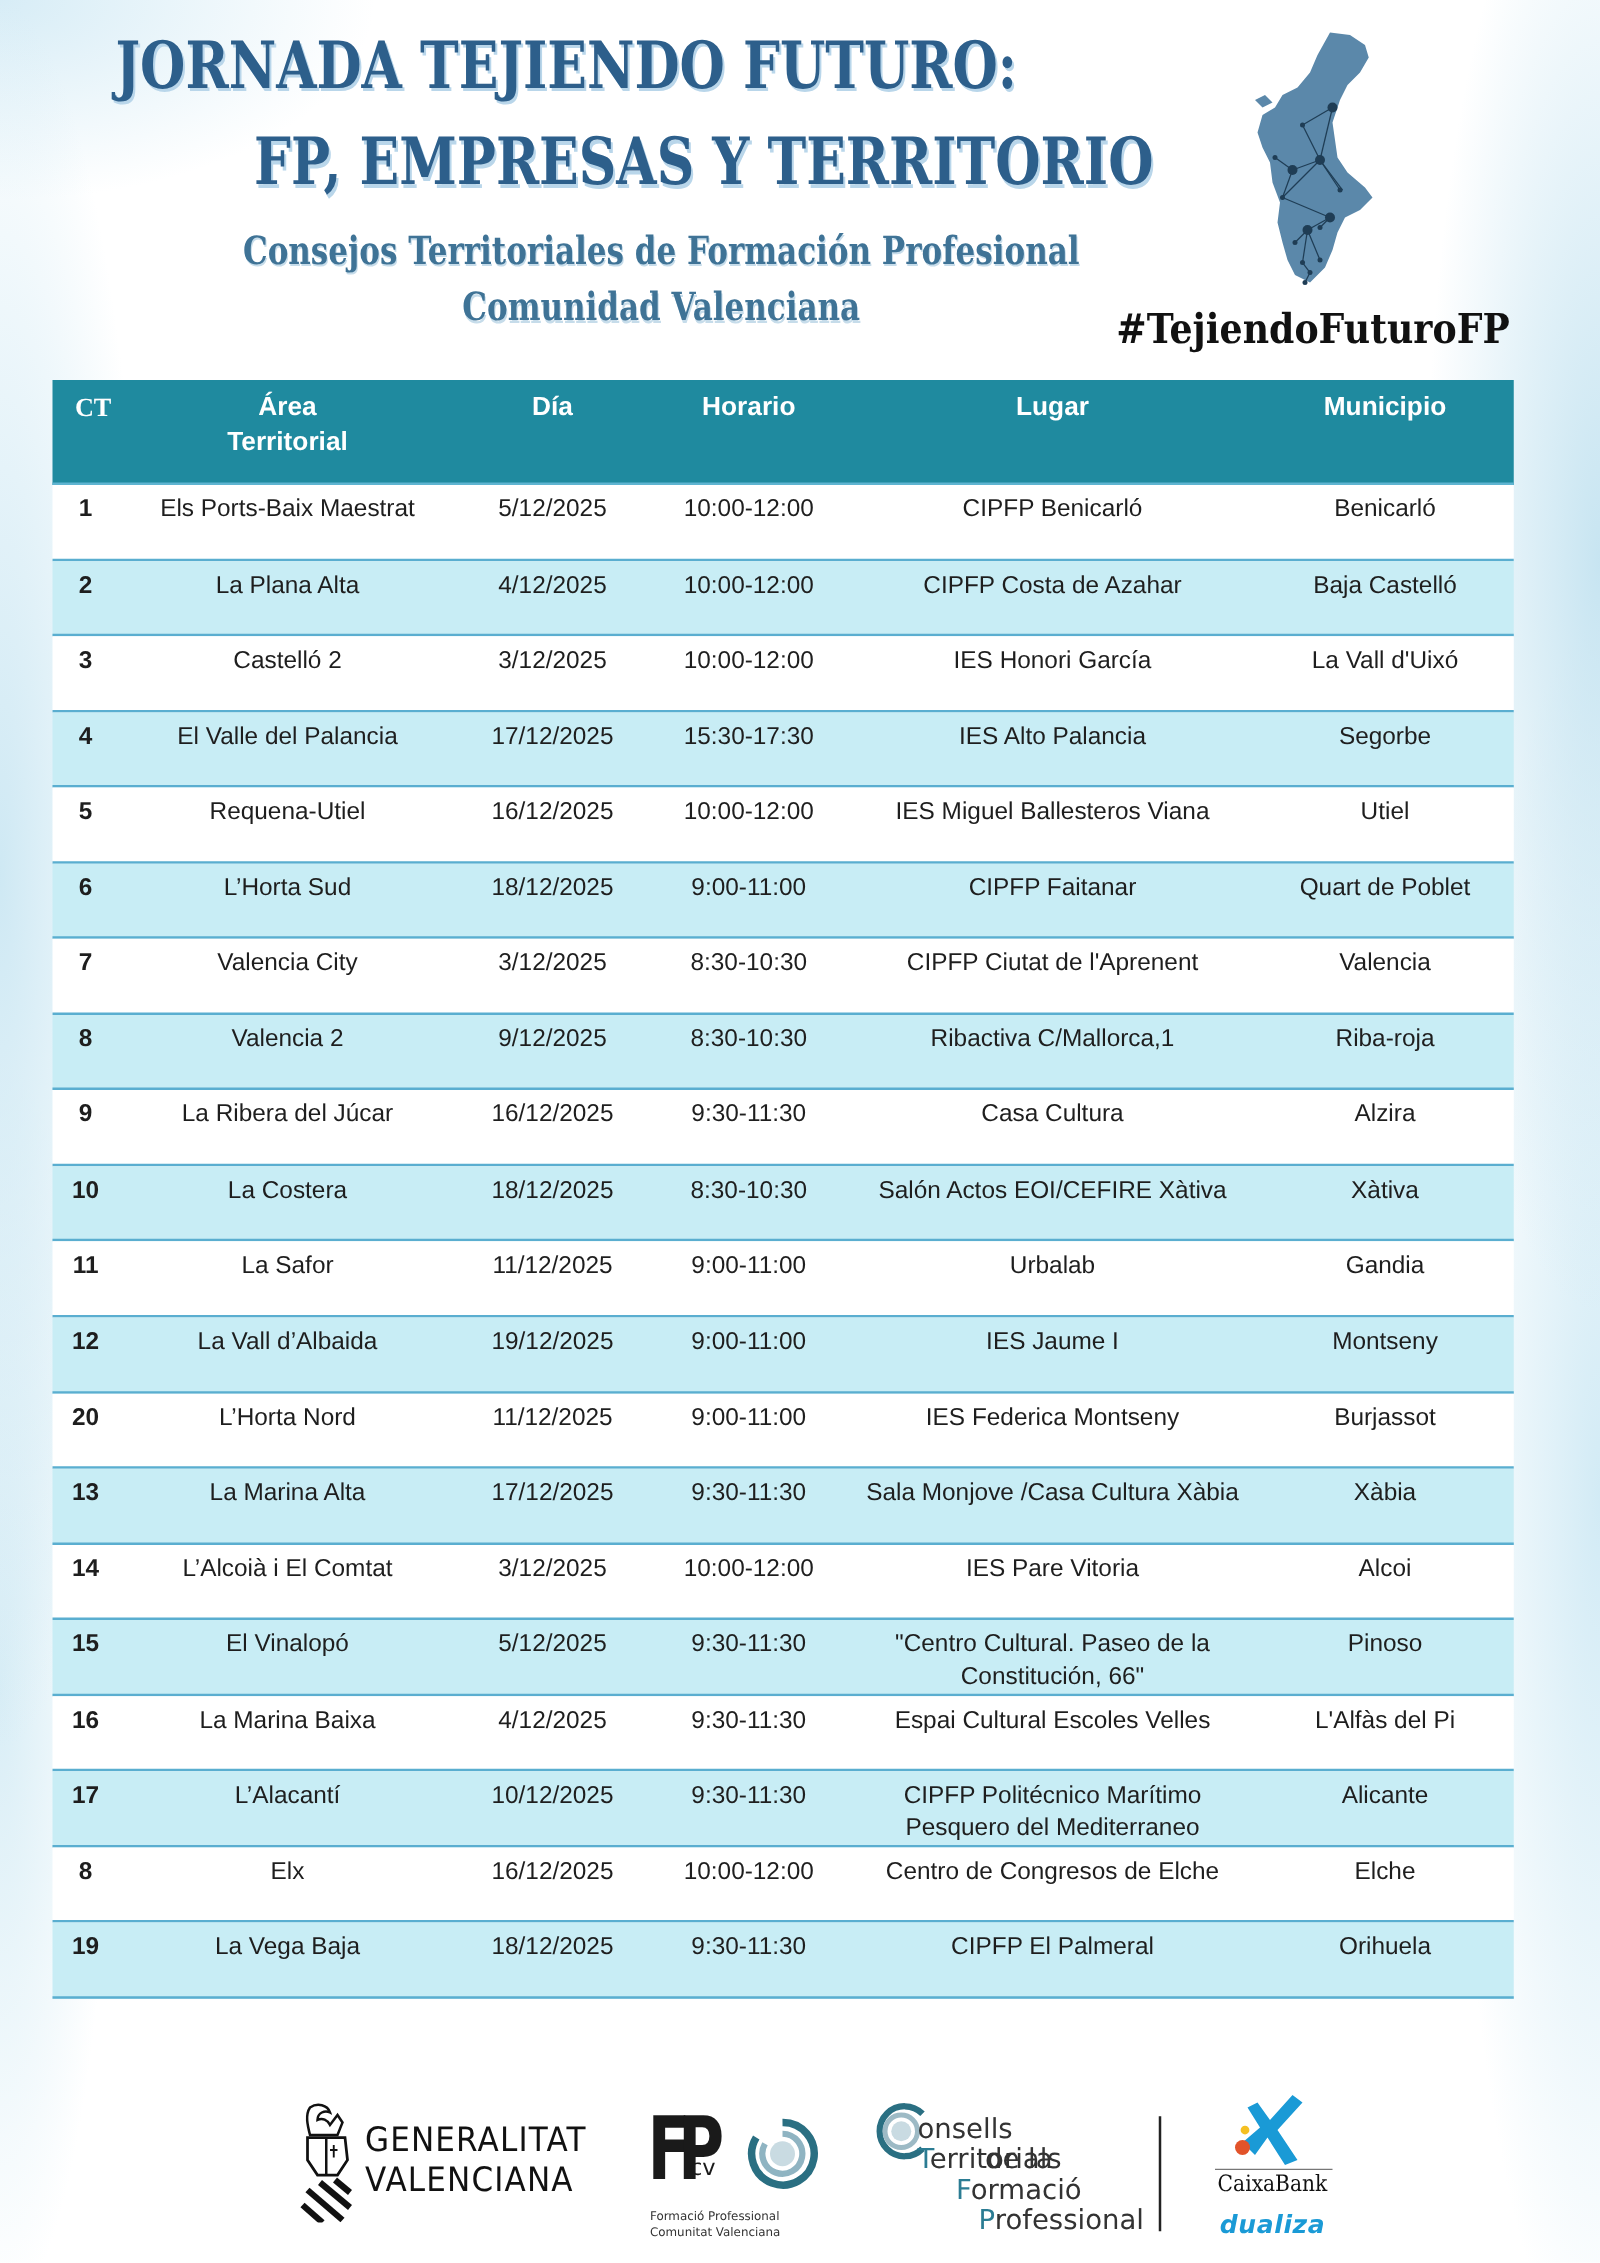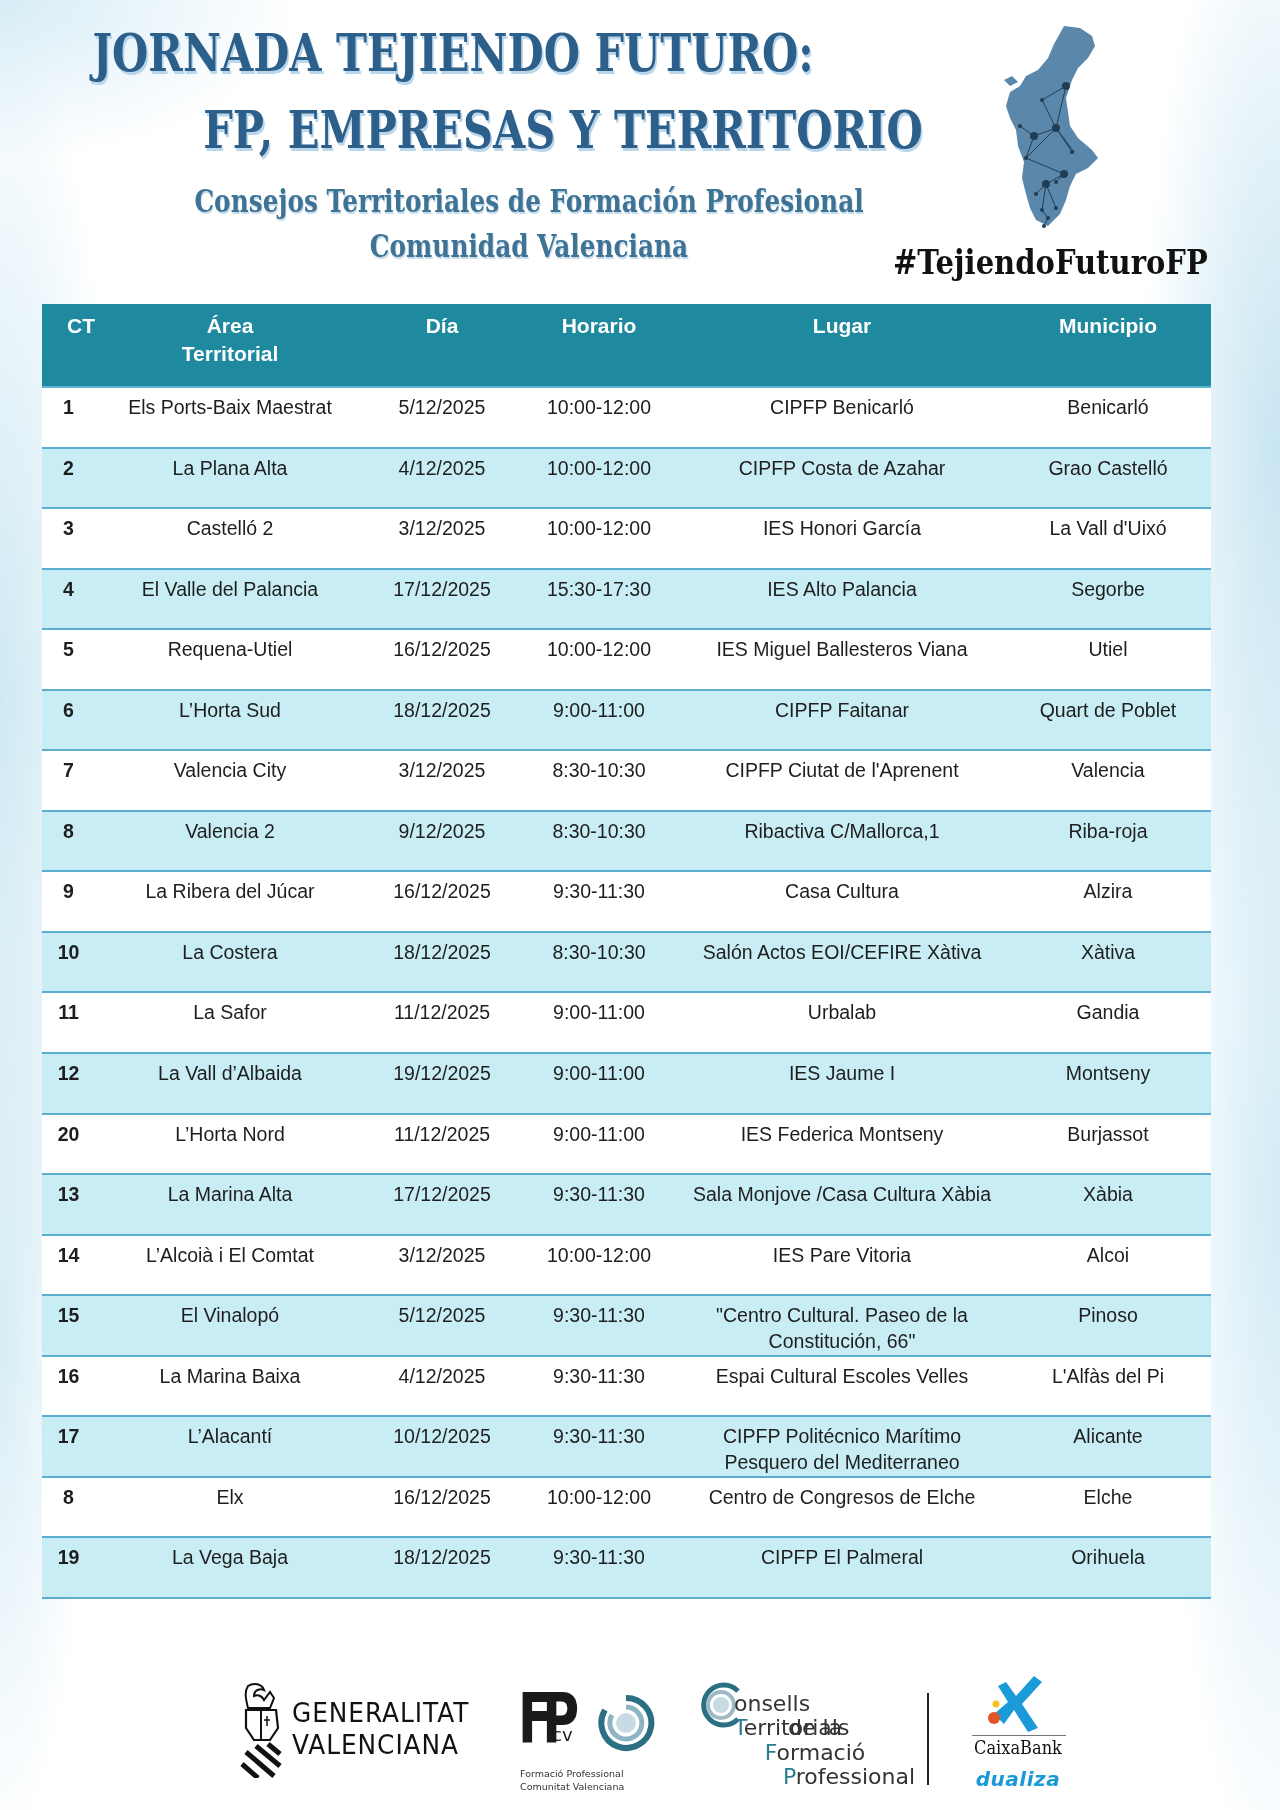--- a/index.html
+++ b/index.html
@@ -59,21 +59,21 @@
   }
   .trow.alt { background: #c8edf5; }
   .trow.plain { background: #ffffff; }
   .td { text-align: center; padding-top: 6px; line-height: 26px; box-sizing: border-box; overflow: hidden; }
   .c-ct { width: 53px; font-weight: bold; }
   .c-area { width: 270px; }
   .c-dia { width: 154px; }
   .c-hor { width: 160px; }
   .c-lug { width: 326px; }
   .c-mun { width: 206px; }
-  .th.c-ct { text-align: right; padding-left: 12px; }
+  .th.c-ct { text-align: center; padding-left: 12px; font-family: Liberation Serif, serif; }
 
   
   #footer { position: absolute; left: 0; top: 1660px; width: 1140px; height: 150px; }
   .gva-text {
     position: absolute; left: 292px; font-family: "DejaVu Sans", sans-serif;
     font-size: 27px; letter-spacing: 1px; color: #111; line-height: 30px;
     transform-origin: left top; transform: scaleX(0.92);
   }
   .fp-small {
     position: absolute; left: 520px; font-family: "DejaVu Sans", sans-serif;
@@ -166,21 +166,21 @@
         <div class="td c-hor">10:00-12:00</div>
         <div class="td c-lug">CIPFP Benicarló</div>
         <div class="td c-mun">Benicarló</div>
       </div>
       <div class="trow alt">
         <div class="td c-ct">2</div>
         <div class="td c-area">La Plana Alta</div>
         <div class="td c-dia">4/12/2025</div>
         <div class="td c-hor">10:00-12:00</div>
         <div class="td c-lug">CIPFP Costa de Azahar</div>
-        <div class="td c-mun">Grao Castelló</div>
+        <div class="td c-mun">Baja Castelló</div>
       </div>
       <div class="trow plain">
         <div class="td c-ct">3</div>
         <div class="td c-area">Castelló 2</div>
         <div class="td c-dia">3/12/2025</div>
         <div class="td c-hor">10:00-12:00</div>
         <div class="td c-lug">IES Honori García</div>
         <div class="td c-mun">La Vall d'Uixó</div>
       </div>
       <div class="trow alt">

